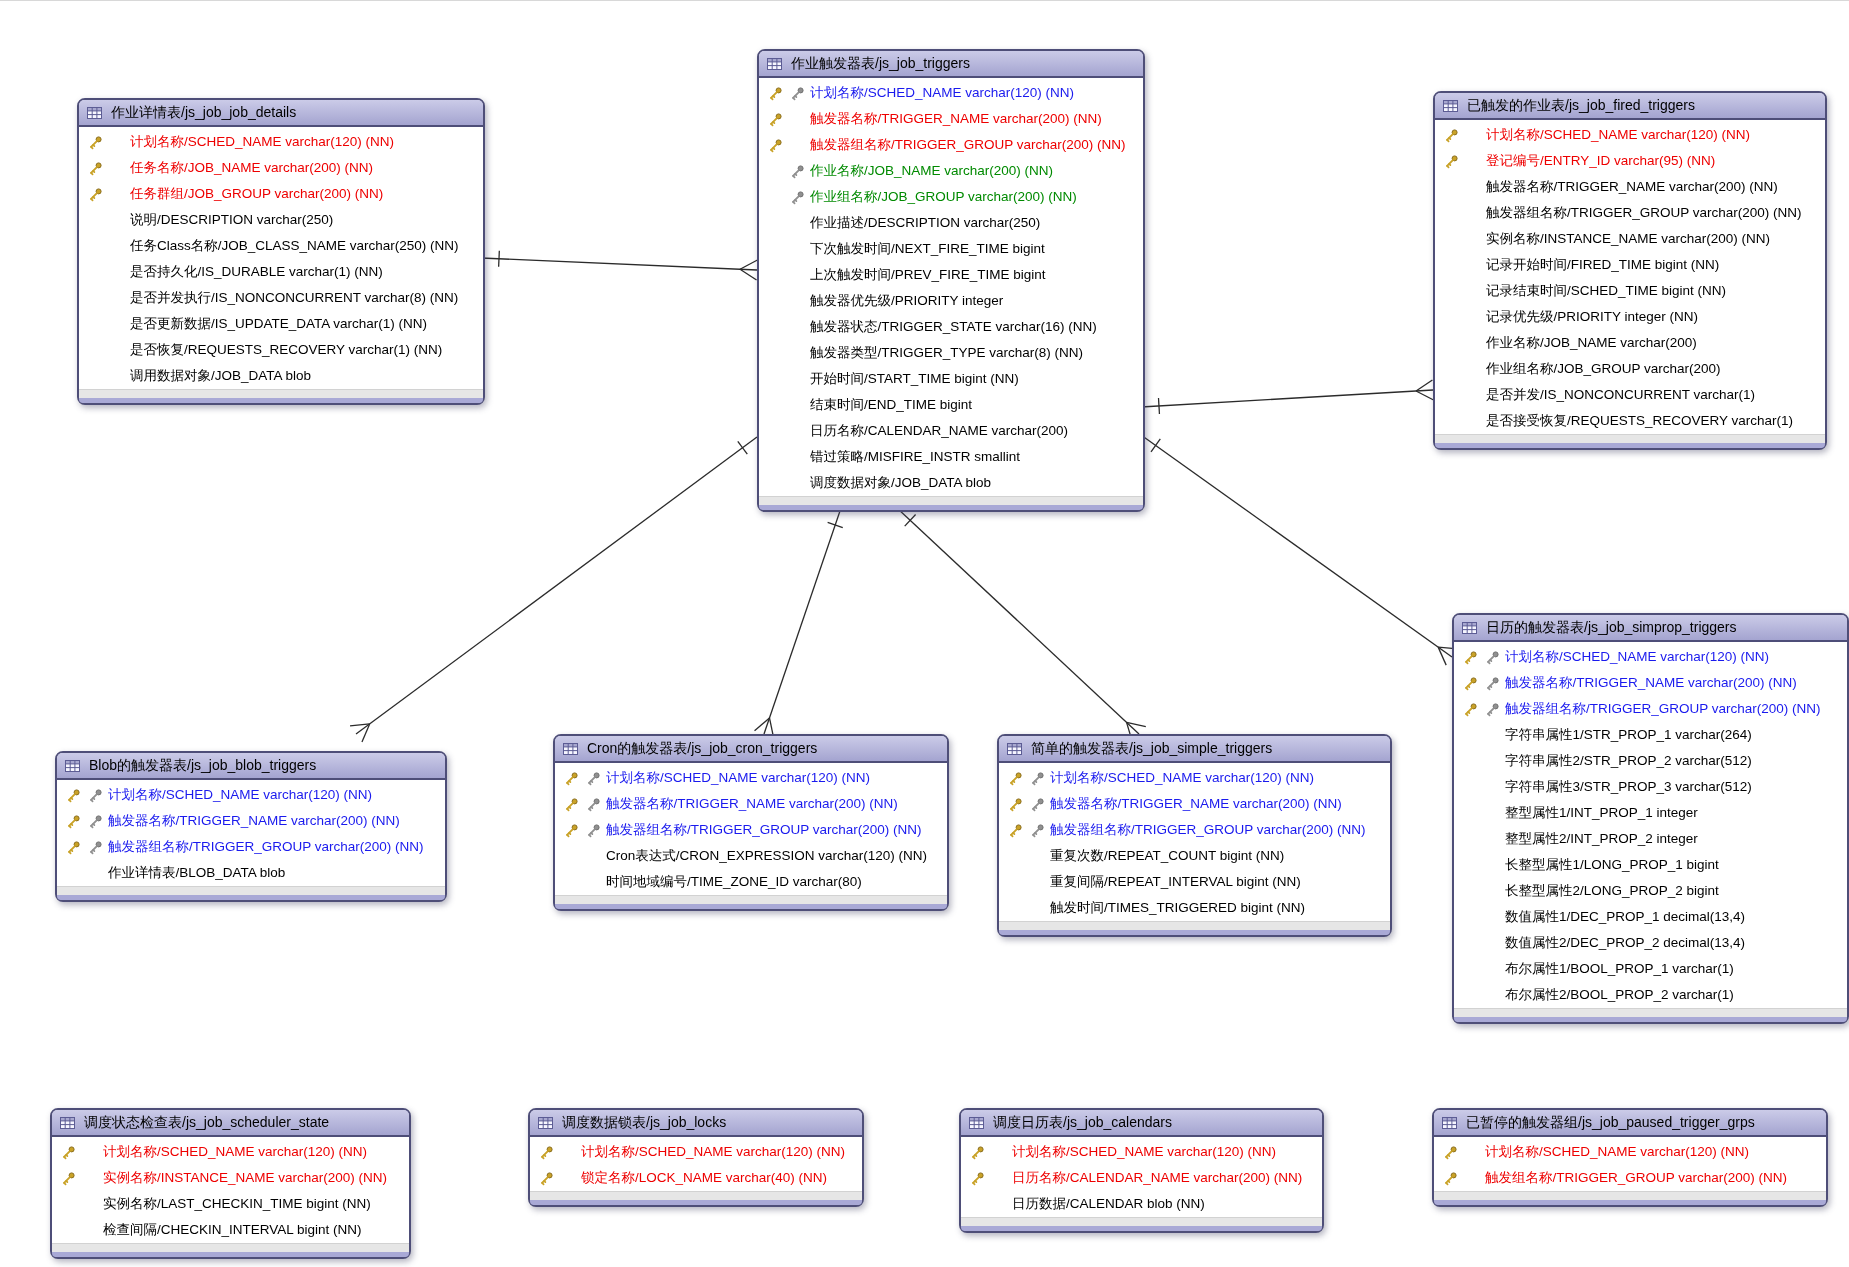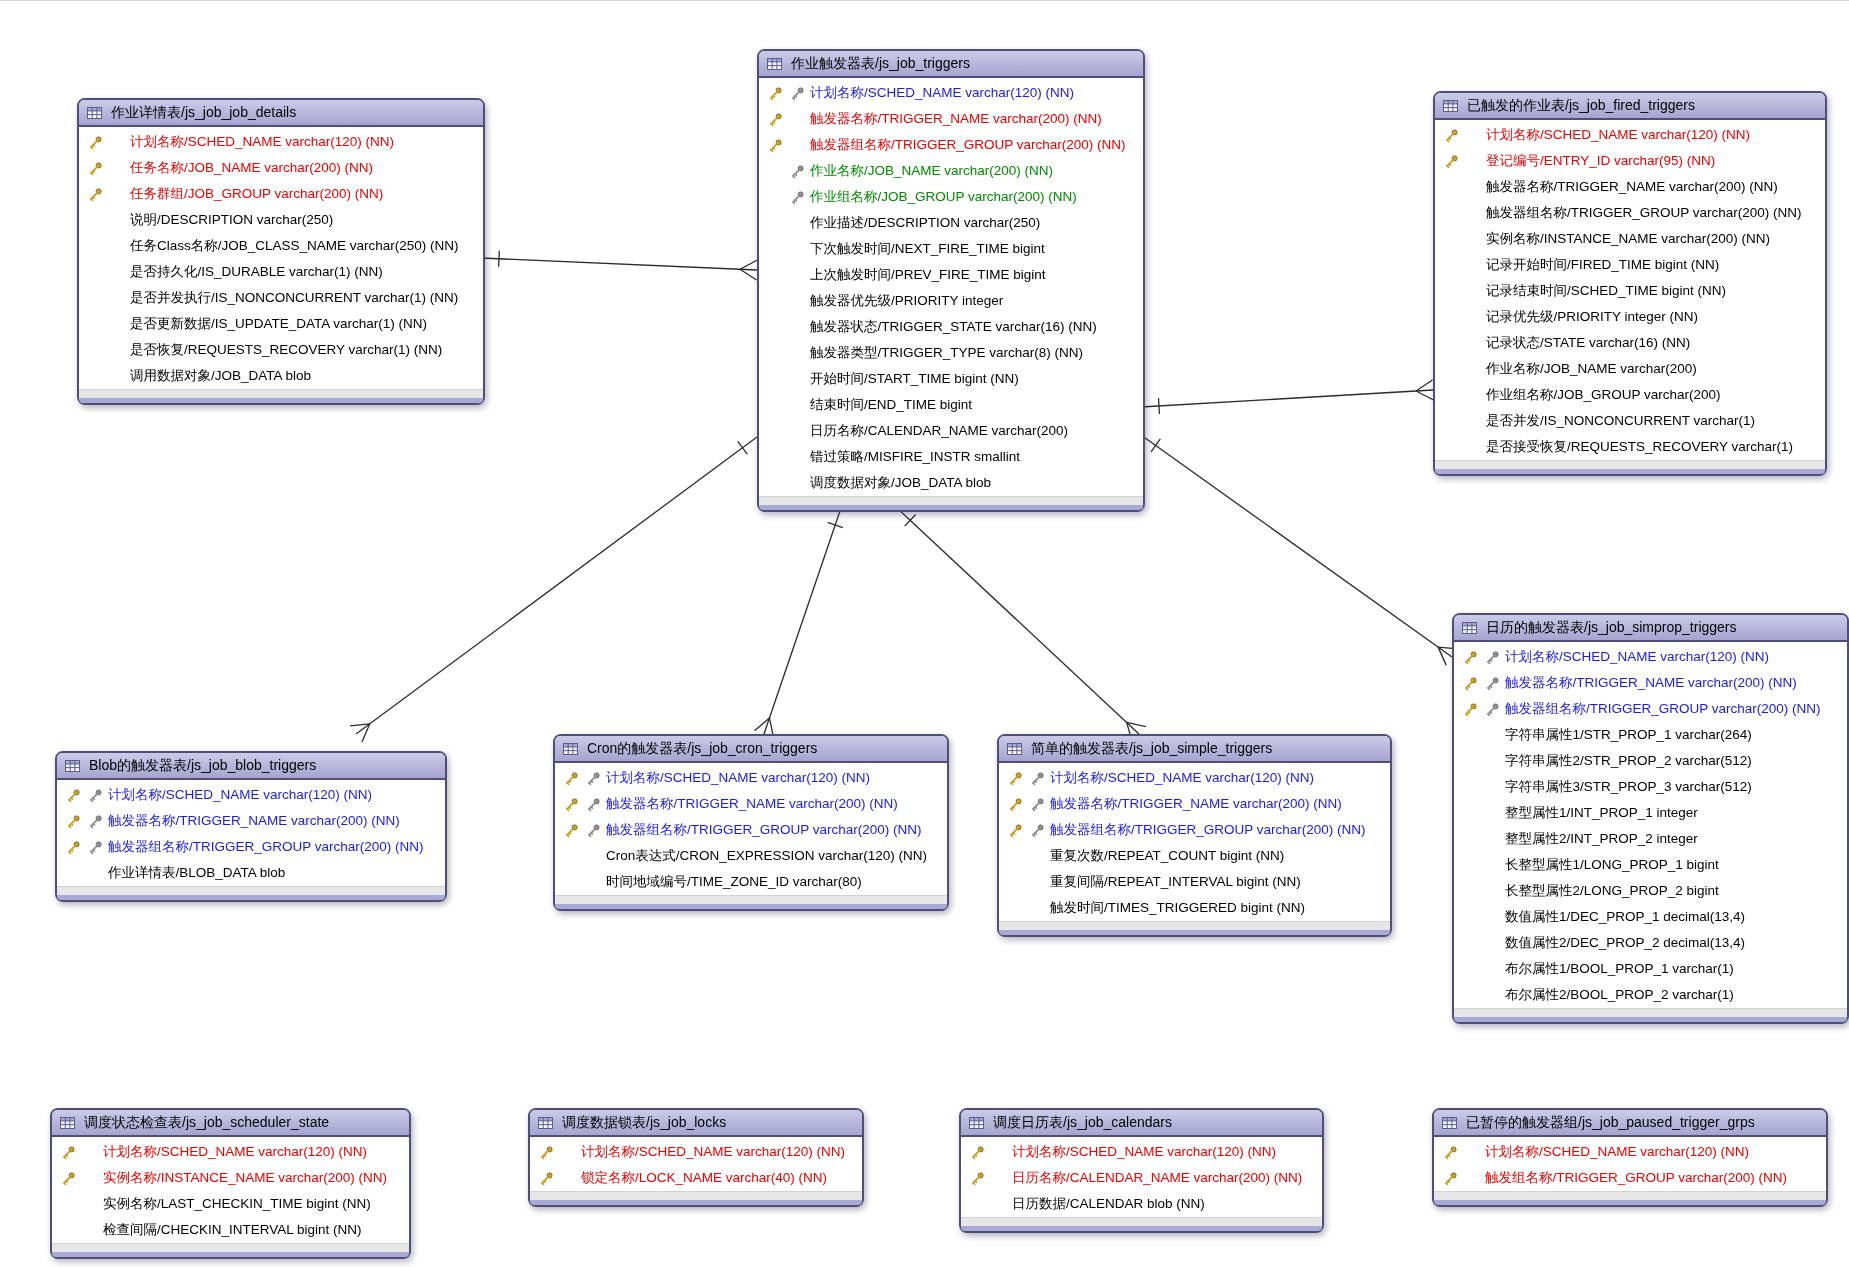--- a/index.html
+++ b/index.html
@@ -125,21 +125,21 @@
           <span class="field-text c-normal">任务Class名称/JOB_CLASS_NAME varchar(250) (NN)</span>
         </div>
         <div class="tbl-row">
           <span class="keyslot k1"></span>
           <span class="keyslot k2"></span>
           <span class="field-text c-normal">是否持久化/IS_DURABLE varchar(1) (NN)</span>
         </div>
         <div class="tbl-row">
           <span class="keyslot k1"></span>
           <span class="keyslot k2"></span>
-          <span class="field-text c-normal">是否并发执行/IS_NONCONCURRENT varchar(1) (NN)</span>
+          <span class="field-text c-normal">是否并发执行/IS_NONCONCURRENT varchar(8) (NN)</span>
         </div>
         <div class="tbl-row">
           <span class="keyslot k1"></span>
           <span class="keyslot k2"></span>
           <span class="field-text c-normal">是否更新数据/IS_UPDATE_DATA varchar(1) (NN)</span>
         </div>
         <div class="tbl-row">
           <span class="keyslot k1"></span>
           <span class="keyslot k2"></span>
           <span class="field-text c-normal">是否恢复/REQUESTS_RECOVERY varchar(1) (NN)</span>
@@ -349,25 +349,20 @@
         </div>
         <div class="tbl-row">
           <span class="keyslot k1"></span>
           <span class="keyslot k2"></span>
           <span class="field-text c-normal">记录结束时间/SCHED_TIME bigint (NN)</span>
         </div>
         <div class="tbl-row">
           <span class="keyslot k1"></span>
           <span class="keyslot k2"></span>
           <span class="field-text c-normal">记录优先级/PRIORITY integer (NN)</span>
-        </div>
-        <div class="tbl-row">
-          <span class="keyslot k1"></span>
-          <span class="keyslot k2"></span>
-          <span class="field-text c-normal">记录状态/STATE varchar(16) (NN)</span>
         </div>
         <div class="tbl-row">
           <span class="keyslot k1"></span>
           <span class="keyslot k2"></span>
           <span class="field-text c-normal">作业名称/JOB_NAME varchar(200)</span>
         </div>
         <div class="tbl-row">
           <span class="keyslot k1"></span>
           <span class="keyslot k2"></span>
           <span class="field-text c-normal">作业组名称/JOB_GROUP varchar(200)</span>

